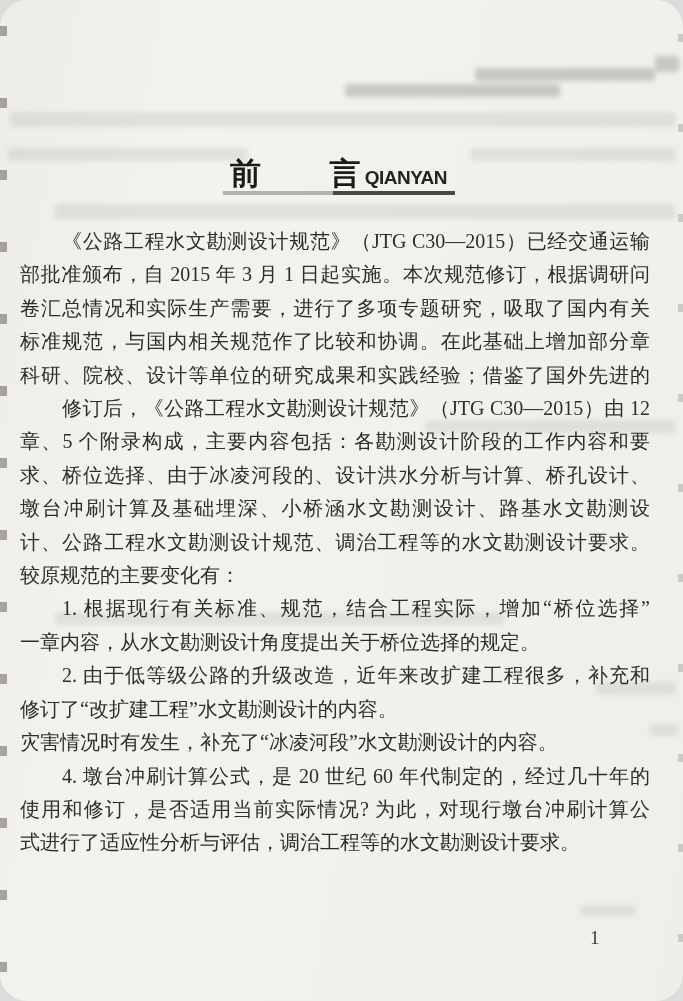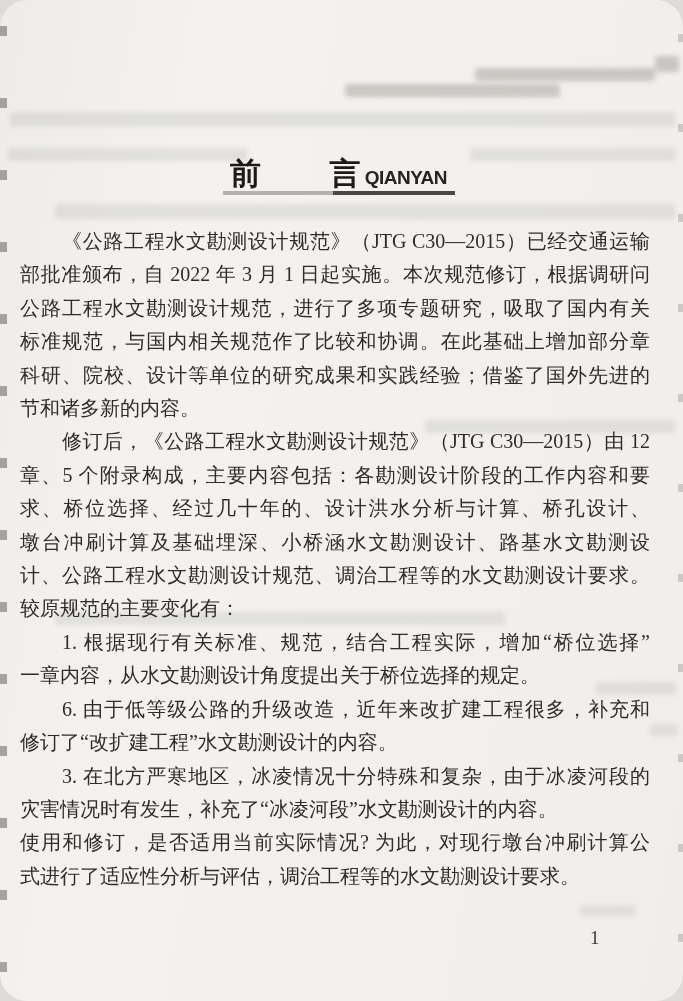--- a/index.html
+++ b/index.html
@@ -62,36 +62,35 @@
   <div class="title-text">
     <span class="title-hanzi">前 言</span><span class="title-pinyin">QIANYAN</span>
   </div>
   <div class="title-rule">
     <span class="seg-light"></span>
     <span class="seg-dark"></span>
   </div>
 
   <div class="body-text">
       <div class="line indent just">《公路工程水文勘测设计规范》（JTG C30—2015）已经交通运输</div>
-      <div class="line just">部批准颁布，自 2022 年 3 月 1 日起实施。本次规范修订，根据调研问</div>
-      <div class="line just">公路工程水文勘测设计规范，进行了多项专题研究，吸取了国内有关</div>
+      <div class="line just">部批准颁布，自 2015 年 3 月 1 日起实施。本次规范修订，根据调研问</div>
+      <div class="line just">卷汇总情况和实际生产需要，进行了多项专题研究，吸取了国内有关</div>
       <div class="line just">标准规范，与国内相关规范作了比较和协调。在此基础上增加部分章</div>
       <div class="line just">科研、院校、设计等单位的研究成果和实践经验；借鉴了国外先进的</div>
-      <div class="line">节和诸多新的内容。</div>
       <div class="line indent just">修订后，《公路工程水文勘测设计规范》（JTG C30—2015）由 12</div>
       <div class="line just">章、5 个附录构成，主要内容包括：各勘测设计阶段的工作内容和要</div>
-      <div class="line just">求、桥位选择、经过几十年的、设计洪水分析与计算、桥孔设计、</div>
+      <div class="line just">求、桥位选择、由于冰凌河段的、设计洪水分析与计算、桥孔设计、</div>
       <div class="line just">墩台冲刷计算及基础埋深、小桥涵水文勘测设计、路基水文勘测设</div>
       <div class="line just">计、公路工程水文勘测设计规范、调治工程等的水文勘测设计要求。</div>
       <div class="line">较原规范的主要变化有：</div>
       <div class="line indent just">1. 根据现行有关标准、规范，结合工程实际，增加“桥位选择”</div>
       <div class="line">一章内容，从水文勘测设计角度提出关于桥位选择的规定。</div>
-      <div class="line indent just">6. 由于低等级公路的升级改造，近年来改扩建工程很多，补充和</div>
+      <div class="line indent just">2. 由于低等级公路的升级改造，近年来改扩建工程很多，补充和</div>
       <div class="line">修订了“改扩建工程”水文勘测设计的内容。</div>
-      <div class="line indent just">3. 在北方严寒地区，冰凌情况十分特殊和复杂，由于冰凌河段的</div>
       <div class="line">灾害情况时有发生，补充了“冰凌河段”水文勘测设计的内容。</div>
+      <div class="line indent just">4. 墩台冲刷计算公式，是 20 世纪 60 年代制定的，经过几十年的</div>
       <div class="line just">使用和修订，是否适用当前实际情况? 为此，对现行墩台冲刷计算公</div>
       <div class="line">式进行了适应性分析与评估，调治工程等的水文勘测设计要求。</div>
     </div>
 
   <div class="page-number">1</div>
 
 </div>
 
 </body></html>

